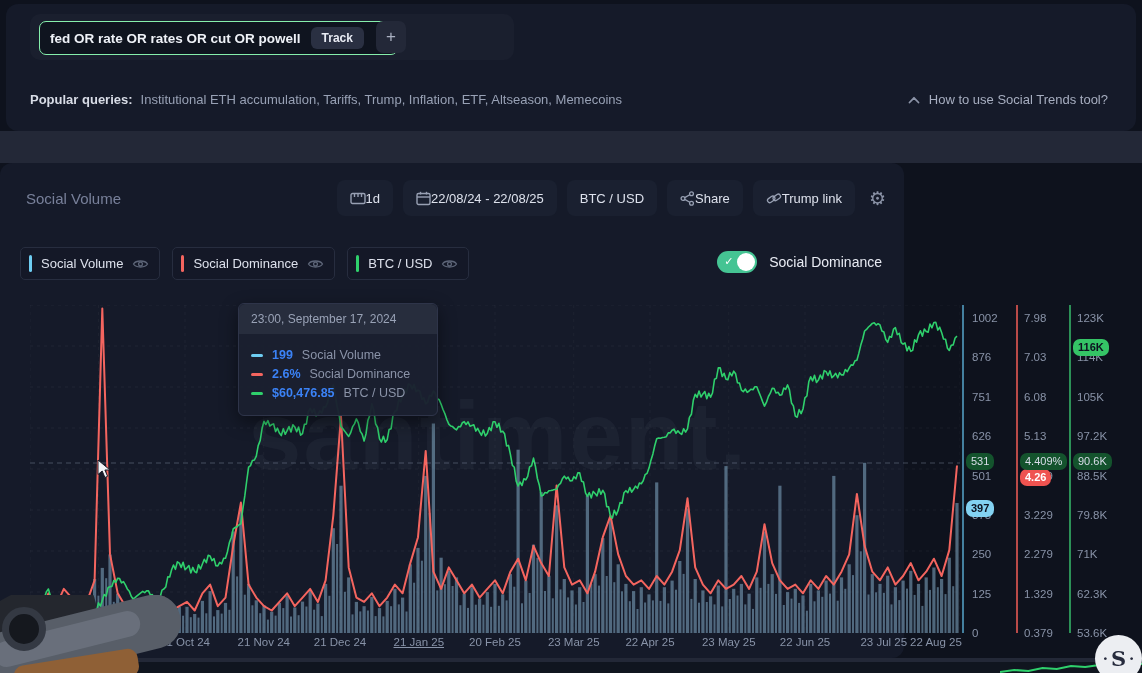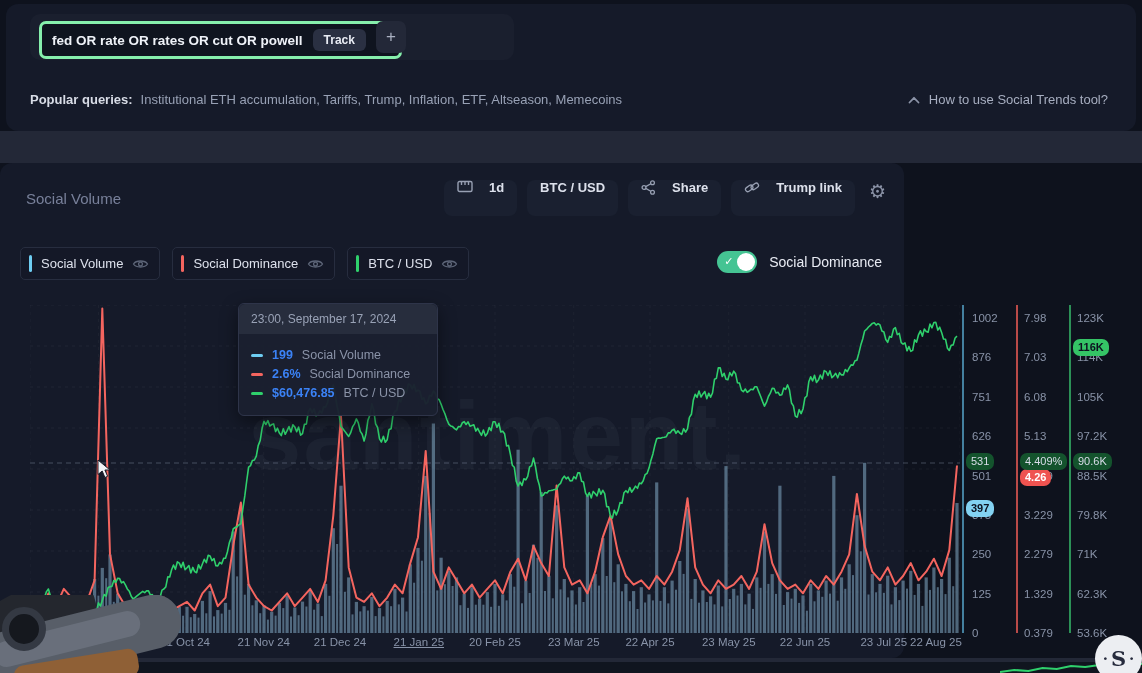--- a/index.html
+++ b/index.html
@@ -7,34 +7,34 @@
   #app{position:relative;width:1142px;height:673px;overflow:hidden;background:#0e121d;}
 
   
   .gap-band{position:absolute;left:0;top:131px;width:1142px;height:32px;background:#232837;}
   .bottom-gap{position:absolute;left:0;top:658px;width:1142px;height:4px;background:#232837;}
   .bottom-strip{position:absolute;left:0;top:662px;width:1142px;height:11px;background:#10151f;}
 
   
   .top-card{position:absolute;left:6px;top:4px;width:1130px;height:127px;background:#151a29;border-radius:12px;}
   .query-bar{position:absolute;left:24px;top:10px;width:484px;height:46px;background:#1a1f2e;border-radius:10px;}
-  .query-tag{position:absolute;left:9px;top:7px;height:32px;background:#0f141f;border:3px solid #86efac;border-radius:7px;display:flex;align-items:center;padding:0 10px;gap:10px;cursor:pointer;}
+  .query-tag{position:absolute;left:9px;top:7px;height:32px;background:#0f141f;border:1px solid #86efac;border-radius:7px;display:flex;align-items:center;padding:0 10px;gap:10px;cursor:pointer;}
   .query-text{color:#eef1f7;font-size:13.5px;font-weight:700;white-space:nowrap;}
   .track-chip{background:#2a3042;color:#e8ebf3;font-size:12px;font-weight:700;padding:4px 11px;border-radius:6px;cursor:pointer;}
   .close-x{color:#9aa3b5;font-size:15px;cursor:pointer;padding:0 2px;}
   .plus-chip{position:absolute;left:346px;top:7px;width:30px;height:32px;background:#232838;border-radius:7px;color:#aab1c2;font-size:17px;display:flex;align-items:center;justify-content:center;cursor:pointer;}
   .popular-row{position:absolute;left:24px;top:88px;font-size:13px;color:#98a1b5;}
   .popular-row b{color:#d8dce6;font-weight:700;margin-right:8px;}
   .help-link{position:absolute;right:28px;top:88px;color:#a7aec0;font-size:13px;display:flex;gap:9px;align-items:center;cursor:pointer;}
 
   
   .chart-card{position:absolute;left:0;top:163px;width:904px;height:495px;background:#151a29;border-radius:12px;}
   .panel-title{position:absolute;left:26px;top:27px;font-size:15px;color:#78809a;font-weight:500;}
   .controls{position:absolute;right:14px;top:17px;display:flex;gap:10px;align-items:center;}
-  .ctl-btn{height:36px;background:#1a2030;border-radius:8px;display:flex;align-items:flex-start;gap:16px;padding:0 13px;color:#dde1ec;font-size:13px;font-weight:700;cursor:pointer;white-space:nowrap;}
+  .ctl-btn{height:36px;background:#1a2030;border-radius:8px;display:flex;align-items:center;gap:0;padding:0 13px;color:#dde1ec;font-size:13px;font-weight:400;cursor:pointer;white-space:nowrap;}
   .ctl-gear{background:none;padding:0 4px;color:#8b93a7;font-size:19px;}
 
   .legend-row{position:absolute;left:20px;top:84px;display:flex;gap:12px;}
   .chip{height:31px;background:#141827;border:1px solid #272d3f;border-radius:5px;display:flex;align-items:center;gap:9px;padding:0 10px 0 8px;color:#dde1ec;font-size:13px;cursor:pointer;}
   .chip .bar{width:3px;height:17px;border-radius:2px;}
   .eye{display:flex;align-items:center;cursor:pointer;}
 
   .toggle-group{position:absolute;right:22px;top:88px;display:flex;align-items:center;gap:12px;color:#e8ebf3;font-size:14px;}
   .toggle{width:40px;height:22px;border-radius:12px;position:relative;cursor:pointer;}
   .toggle .check{position:absolute;left:7px;top:4px;color:#fff;font-size:11px;line-height:13px;}
@@ -118,20 +118,29 @@
 
     <div class="controls">
       <div class="ctl-btn">
         <svg width="16" height="13" viewBox="0 0 16 13">
             <rect x="1" y="1.5" width="14" height="10" rx="1.5" fill="none" stroke="#98a0b3" stroke-width="1.4"></rect>
             <line x1="4.5" y1="1.5" x2="4.5" y2="5" stroke="#98a0b3" stroke-width="1.4"></line>
             <line x1="8" y1="1.5" x2="8" y2="5" stroke="#98a0b3" stroke-width="1.4"></line>
             <line x1="11.5" y1="1.5" x2="11.5" y2="5" stroke="#98a0b3" stroke-width="1.4"></line>
           </svg>
         <span>1d</span>
+      </div>
+      <div class="ctl-btn">
+        <svg width="15" height="15" viewBox="0 0 15 15">
+            <rect x="1" y="2.5" width="13" height="11" rx="1.5" fill="none" stroke="#98a0b3" stroke-width="1.4"></rect>
+            <line x1="1" y1="6" x2="14" y2="6" stroke="#98a0b3" stroke-width="1.4"></line>
+            <line x1="4.5" y1="0.8" x2="4.5" y2="3.5" stroke="#98a0b3" stroke-width="1.4"></line>
+            <line x1="10.5" y1="0.8" x2="10.5" y2="3.5" stroke="#98a0b3" stroke-width="1.4"></line>
+          </svg>
+        <span>22/08/24 - 22/08/25</span>
       </div>
       <div class="ctl-btn">
         <span>BTC / USD</span>
       </div>
       <div class="ctl-btn">
         <svg width="15" height="15" viewBox="0 0 15 15">
             <circle cx="3" cy="7.5" r="1.9" fill="none" stroke="#98a0b3" stroke-width="1.3"></circle>
             <circle cx="11.5" cy="2.8" r="1.9" fill="none" stroke="#98a0b3" stroke-width="1.3"></circle>
             <circle cx="11.5" cy="12.2" r="1.9" fill="none" stroke="#98a0b3" stroke-width="1.3"></circle>
             <line x1="4.7" y1="6.6" x2="9.8" y2="3.7" stroke="#98a0b3" stroke-width="1.3"></line>

